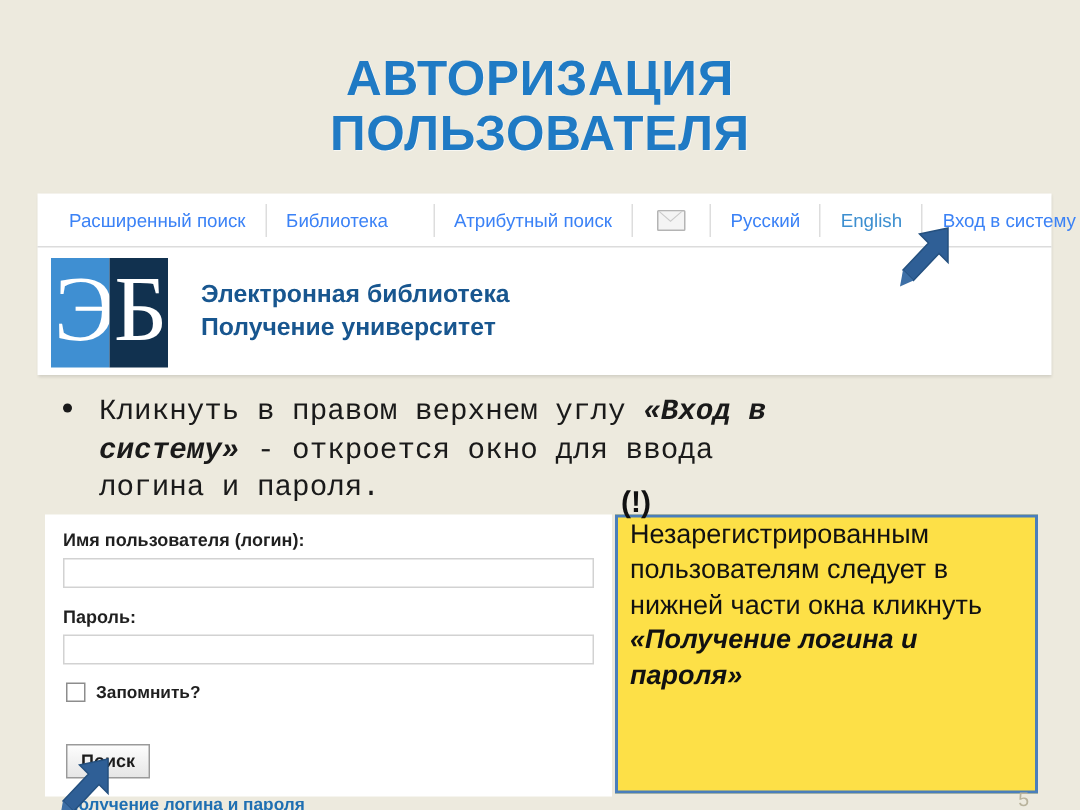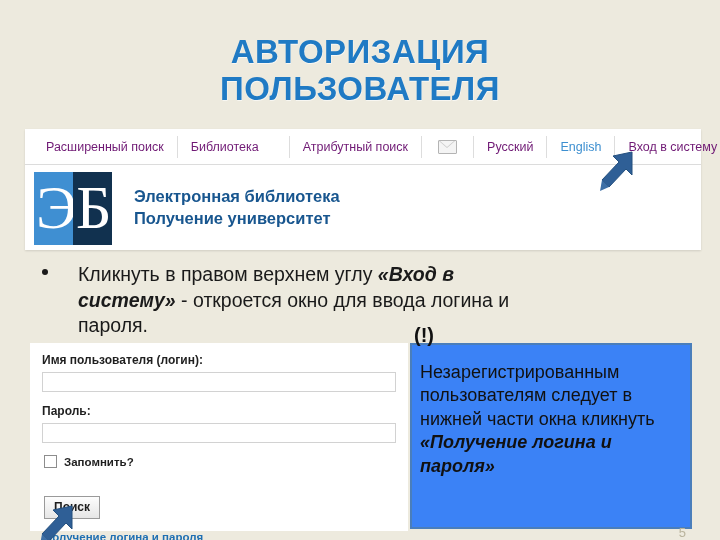--- a/index.html
+++ b/index.html
@@ -54,21 +54,21 @@
     width: 100%;
     height: 36px;
     border-bottom: 1px solid #dcdcdc;
     display: flex;
     align-items: center;
     padding-left: 8px;
     box-sizing: border-box;
   }
   .nav-item {
     font-size: 12.5px;
-    color: #701a75;
+    color: #3b82f6;
     padding: 0 13px;
     height: 22px;
     line-height: 22px;
     border-right: 1px solid #dddddd;
     white-space: nowrap;
   }
   .nav-item.link-en { color: #3d8fd0; border-right: 1px solid #dddddd; }
   .nav-item.last { border-right: none; }
   .nav-item.wide { padding: 0 30px 0 13px; }
   .nav-icon-cell {
@@ -192,21 +192,22 @@
   .bullet-dot {
     position: absolute;
     left: 0;
     top: 7px;
     width: 6px;
     height: 6px;
     background: #1a1a1a;
     border-radius: 50%;
   }
   .bullet-text {
-    margin-left: 36px;
+    margin-left: 24px;
+    font-family: Liberation Mono, monospace;
   }
   .bi { font-weight: bold; font-style: italic; }
 
   
   .login-panel {
     position: absolute;
     left: 30px;
     top: 331px;
     width: 378px;
     height: 188px;
@@ -262,24 +263,24 @@
     display: inline-block;
   }
 
   
   .callout {
     position: absolute;
     left: 410px;
     top: 331px;
     width: 282px;
     height: 186px;
-    background: #3b82f6;
+    background: #fde047;
     border: 2px solid #4a7ebb;
     box-sizing: border-box;
-    padding: 16px 7px 0 8px;
+    padding: 0 7px 0 8px;
   }
   .callout-text {
     font-size: 18px;
     color: #111111;
     line-height: 1.30;
   }
   .excl {
     position: absolute;
     left: 414px;
     top: 313px;

